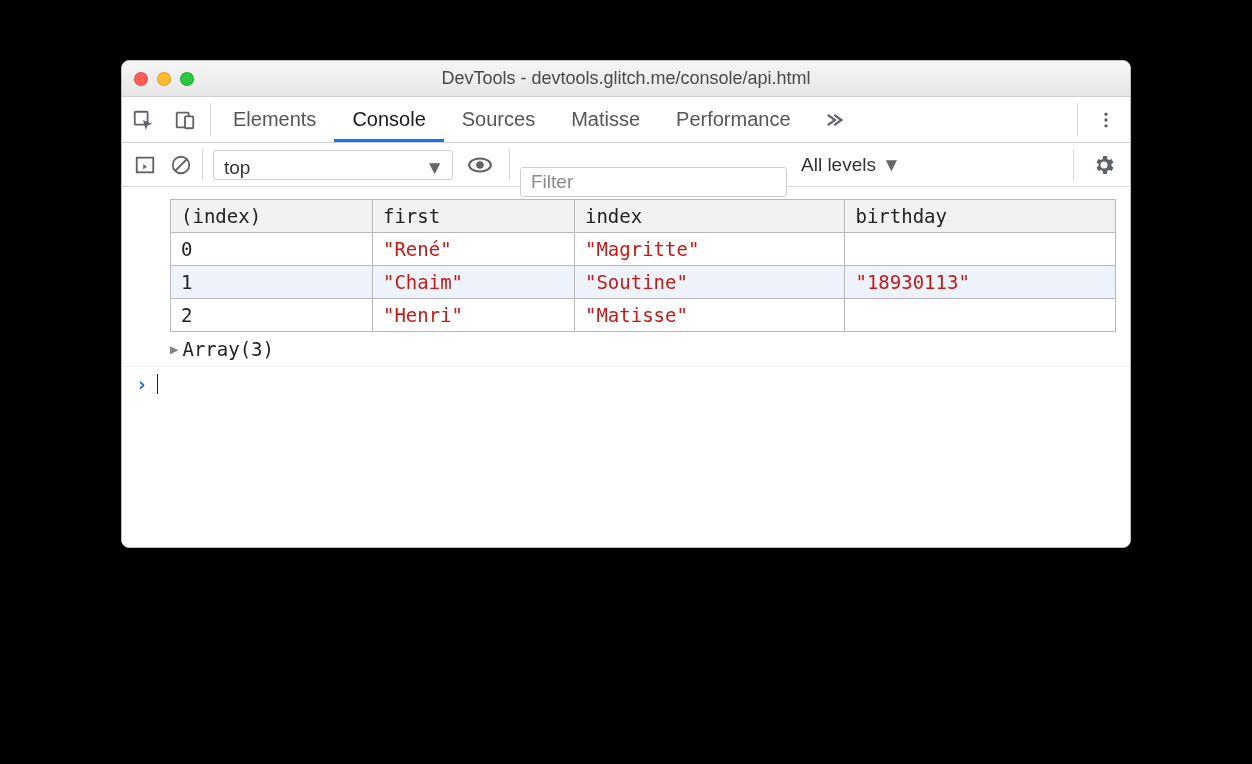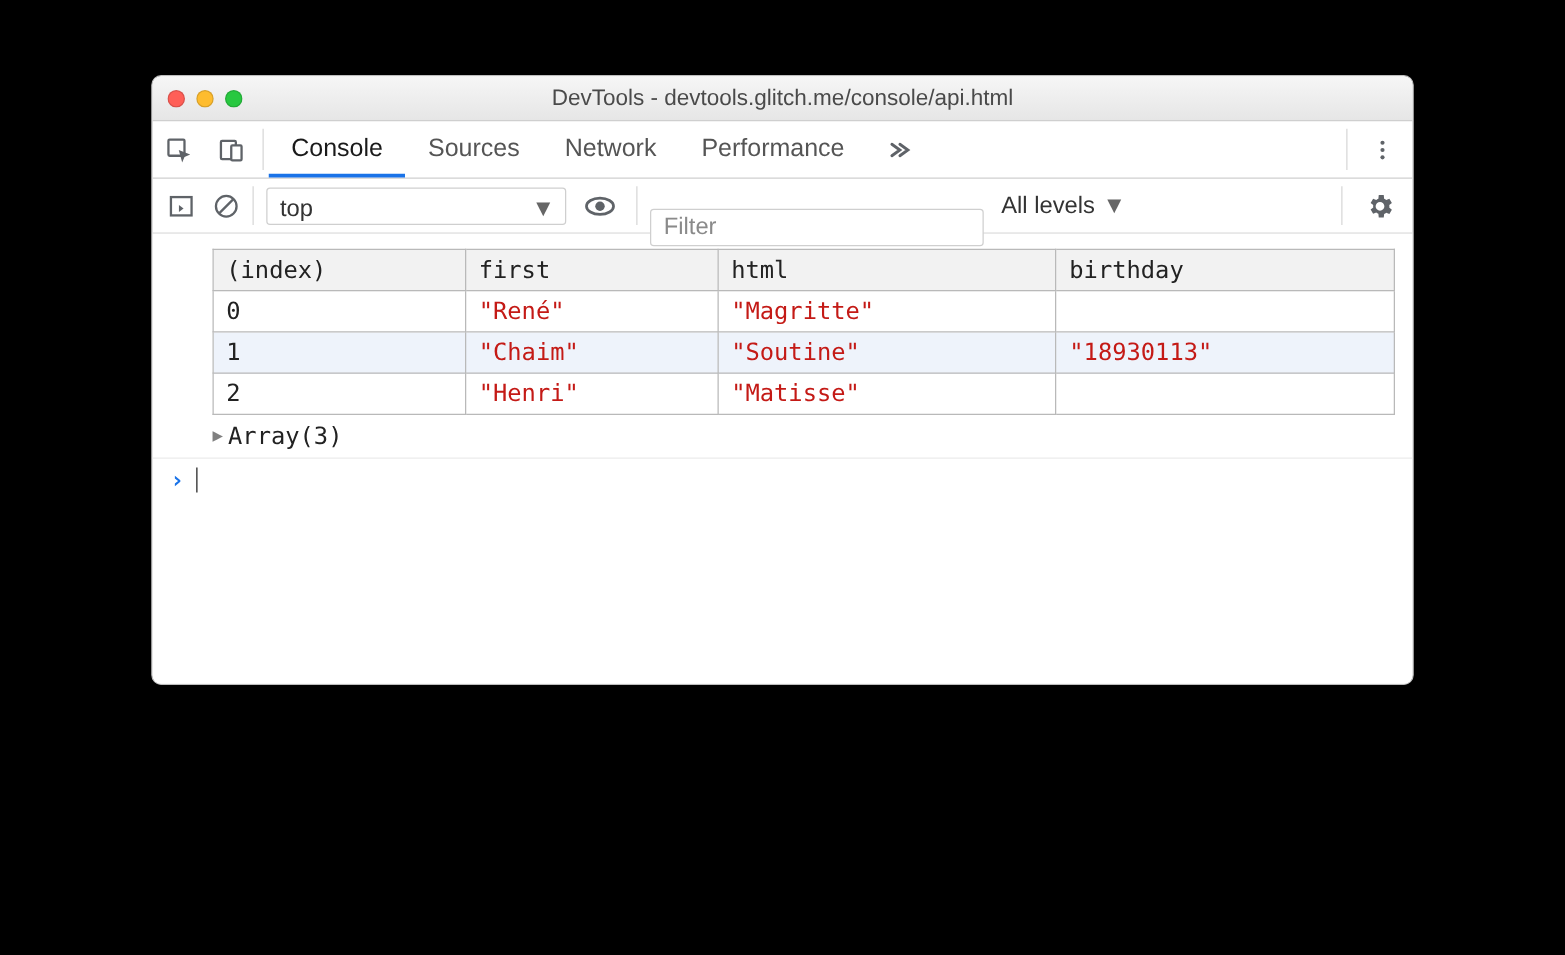--- a/index.html
+++ b/index.html
@@ -185,28 +185,31 @@
         <path d="M12 12 L22 16 L17 18 L15 23 Z" fill="#5f6368" stroke="none"></path>
       </svg>
     </div>
     <div class="iconcell">
       <svg class="icon-svg" width="22" height="22" viewBox="0 0 24 24" fill="none" stroke="#5f6368" stroke-width="2">
         <rect x="3" y="4" width="13" height="16" rx="1"></rect>
         <rect x="12" y="8" width="9" height="13" rx="1" fill="#fff"></rect>
       </svg>
     </div>
     <div class="divider"></div>
+    <div class="tab">
+        <span>Elements</span>
+      </div>
     <div class="tab active">
         <span>Console</span>
       </div>
     <div class="tab">
         <span>Sources</span>
       </div>
     <div class="tab">
-        <span>Network</span>
+        <span>Matisse</span>
       </div>
     <div class="tab">
         <span>Performance</span>
       </div>
     <div class="more-tabs">
       <svg class="icon-svg" width="22" height="22" viewBox="0 0 24 24" fill="none" stroke="#5f6368" stroke-width="2.5" stroke-linecap="round">
         <path d="M6 7 L13 12 L6 17"></path>
           <path d="M13 7 L20 12 L13 17"></path>
       </svg>
     </div>
@@ -261,21 +264,21 @@
   </div>
 
   <div class="console-body">
 
     <div class="tbl-wrap">
       <table class="console-table">
         <thead>
           <tr>
             <th>(index)</th>
             <th>first</th>
-            <th>html</th>
+            <th>index</th>
             <th>birthday</th>
           </tr>
         </thead>
         <tbody>
           <tr>
             <td>0</td>
             <td><span class="str">"René"</span></td>
             <td><span class="str">"Magritte"</span></td>
             <td><span class="str"></span></td>
           </tr>

